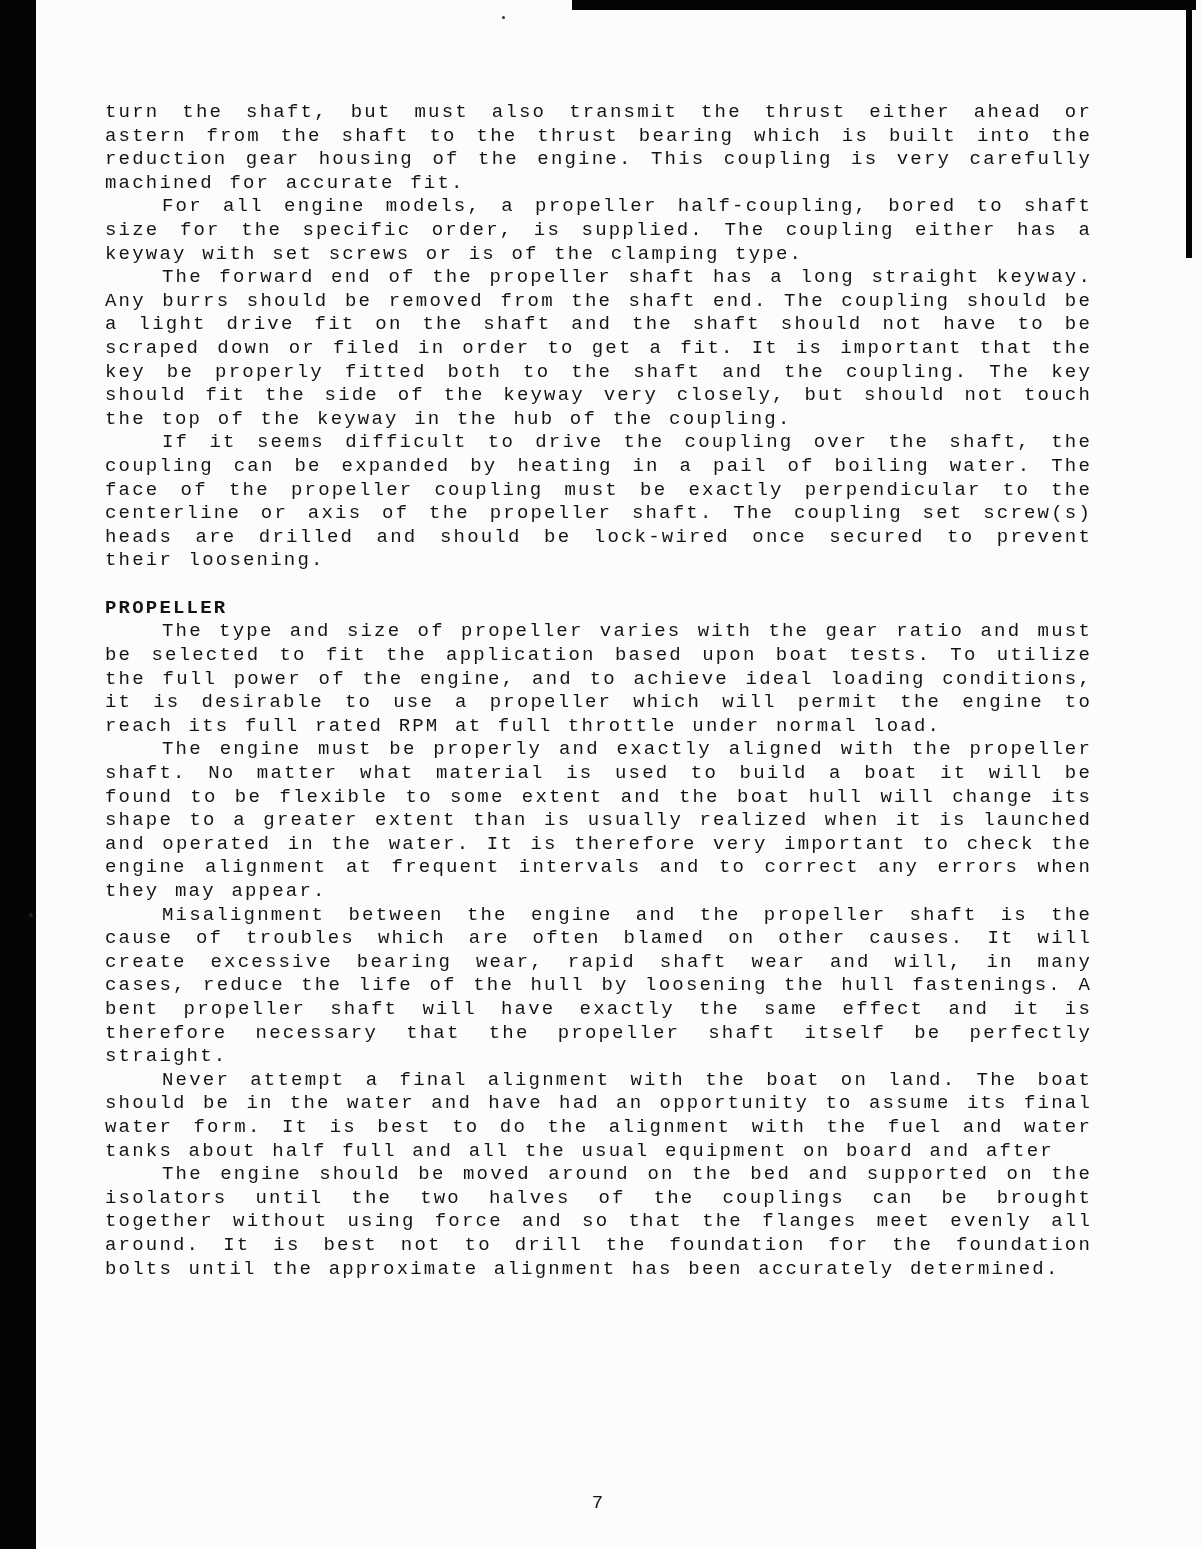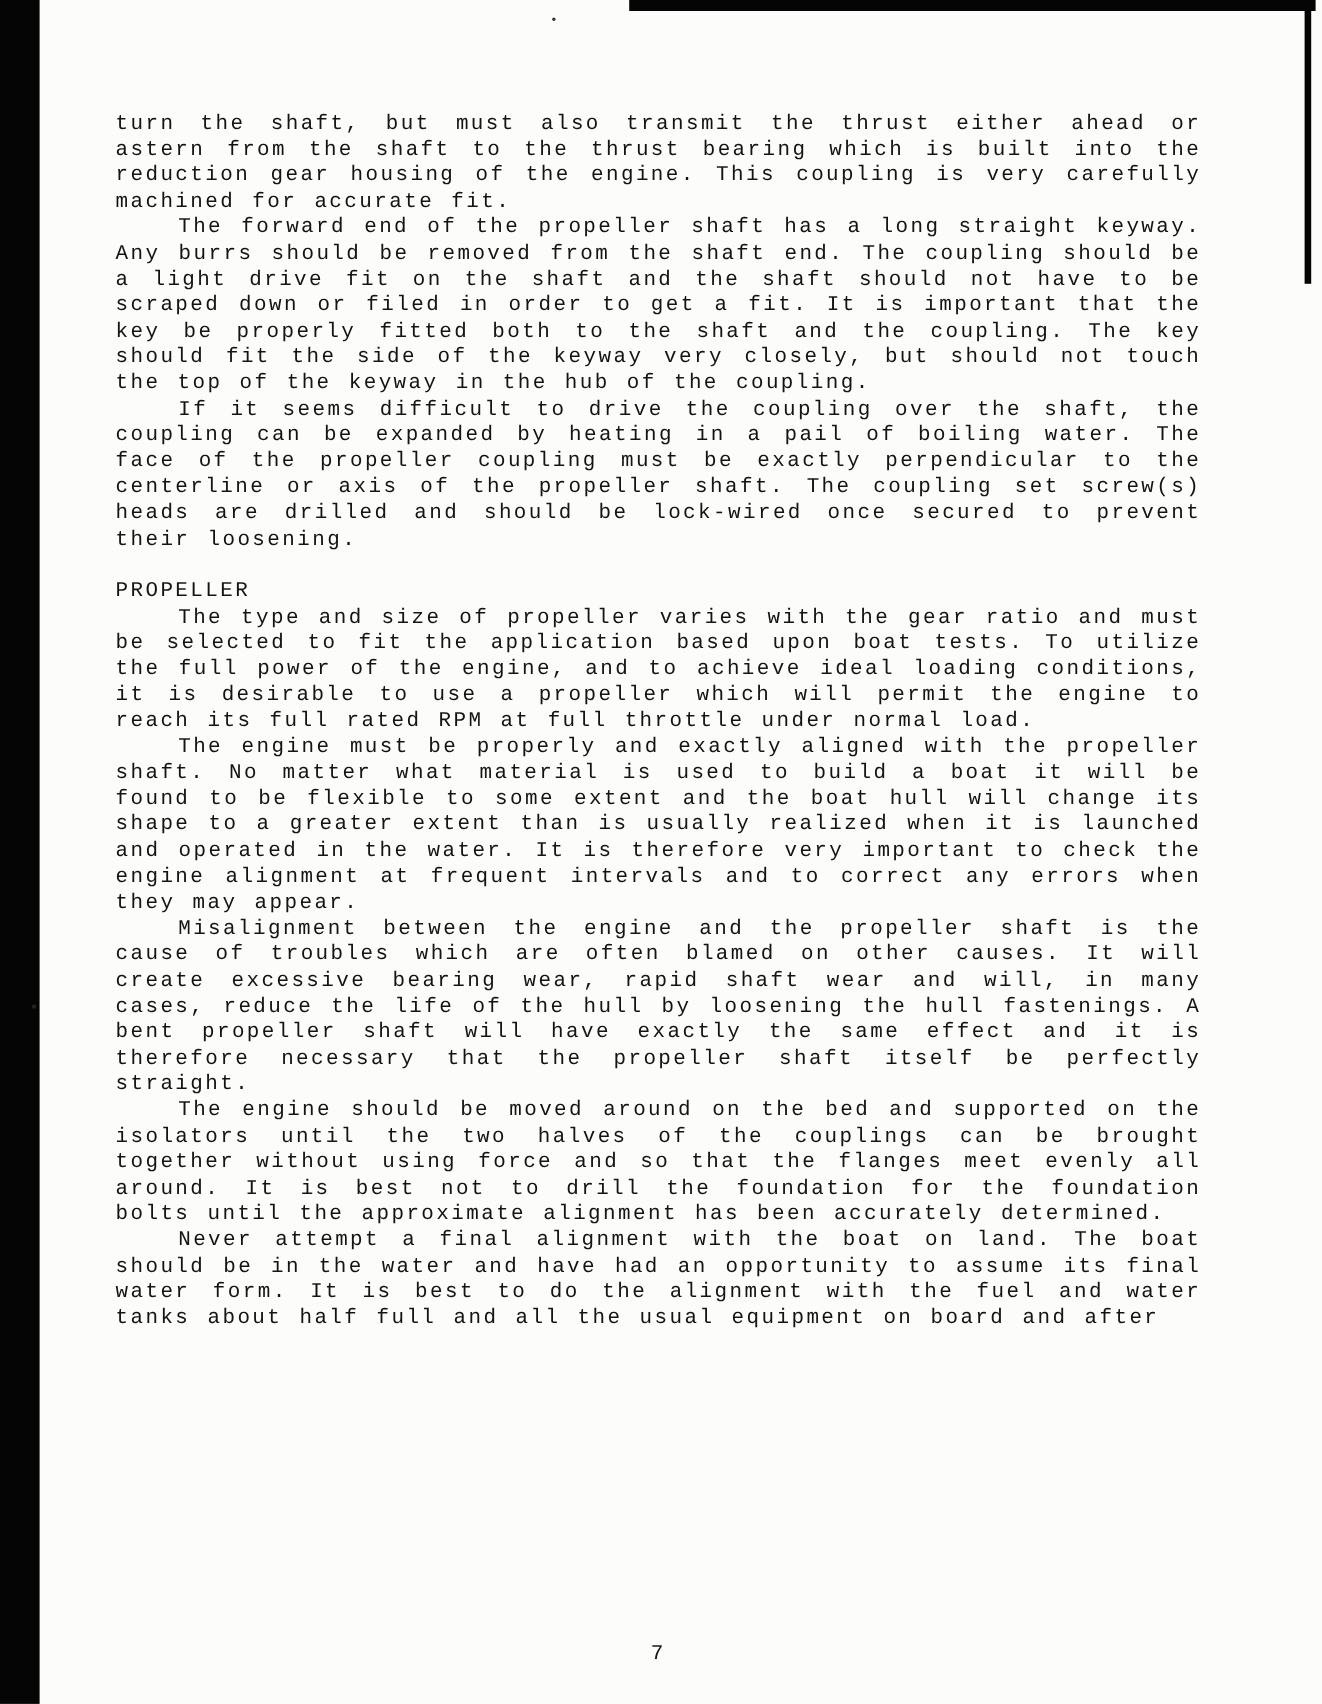--- a/index.html
+++ b/index.html
@@ -47,21 +47,21 @@
     letter-spacing: 2.2px;
     word-spacing: 2px;
     text-align: justify;
     text-indent: 57px;
   }
   .para.no-indent { text-indent: 0; }
   .heading {
     font-size: 19px;
     line-height: 23.6px;
     letter-spacing: 2.2px;
-    font-weight: normal;
+    font-weight: bold;
     margin-top: 24px;
     text-align: left;
   }
   .page-number {
     position: absolute;
     left: 105px; top: 1492px;
     width: 987px;
     text-align: center;
     font-size: 19px;
     letter-spacing: 2.2px;
@@ -73,31 +73,32 @@
 <div class="edge-left"></div>
 <div class="edge-top"></div>
 <div class="edge-right"></div>
 <div class="speck-1"></div>
 <div class="speck-2"></div>
 
 <main class="content">
 
   <section>
     <p class="para no-indent">turn the shaft, but must also transmit the thrust either ahead or astern from the shaft to the thrust bearing which is built into the reduction gear housing of the engine.  This coupling is very carefully machined for accurate fit.</p>
+    <p class="para">For all engine models, a propeller half-coupling, bored to shaft size for the specific order, is supplied.  The coupling either has a keyway with set screws or is of the clamping type.</p>
     <p class="para">The forward end of the propeller shaft has a long straight keyway.  Any burrs should be removed from the shaft end.  The coupling should be a light drive fit on the shaft and the shaft should not have to be scraped down or filed in order to get a fit.  It is important that the key be properly fitted both to the shaft and the coupling.  The key should fit the side of the keyway very closely, but should not touch the top of the keyway in the hub of the coupling.</p>
     <p class="para">If it seems difficult to drive the coupling over the shaft, the coupling can be expanded by heating in a pail of boiling water.  The face of the propeller coupling must be exactly perpendicular to the centerline or axis of the propeller shaft.  The coupling set screw(s) heads are drilled and should be lock-wired once secured to prevent their loosening.</p>
   </section>
 
   <section>
     <h2 class="heading">PROPELLER</h2>
     <p class="para">The type and size of propeller varies with the gear ratio and must be selected to fit the application based upon boat tests.  To utilize the full power of the engine, and to achieve ideal loading conditions, it is desirable to use a propeller which will permit the engine to reach its full rated RPM at full throttle under normal load.</p>
   </section>
 
   <section>
     <p class="para">The engine must be properly and exactly aligned with the propeller shaft.  No matter what material is used to build a boat it will be found to be flexible to some extent and the boat hull will change its shape to a greater extent than is usually realized when it is launched and operated in the water.  It is therefore very important to check the engine alignment at frequent intervals and to correct any errors when they may appear.</p>
     <p class="para">Misalignment between the engine and the propeller shaft is the cause of troubles which are often blamed on other causes.  It will create excessive bearing wear, rapid shaft wear and will, in many cases, reduce the life of the hull by loosening the hull fastenings.  A bent propeller shaft will have exactly the same effect and it is therefore necessary that the propeller shaft itself be perfectly straight.</p>
+    <p class="para">Never attempt a final alignment with the boat on land.  The boat should be in the water and have had an opportunity to assume its final water form.  It is best to do the alignment with the fuel and water tanks about half full and all the usual equipment on board and after</p>
     <p class="para">The engine should be moved around on the bed and supported on the isolators until the two halves of the couplings can be brought together without using force and so that the flanges meet evenly all around.  It is best not to drill the foundation for the foundation bolts until the approximate alignment has been accurately determined.</p>
-    <p class="para">Never attempt a final alignment with the boat on land.  The boat should be in the water and have had an opportunity to assume its final water form.  It is best to do the alignment with the fuel and water tanks about half full and all the usual equipment on board and after</p>
   </section>
 
 </main>
 
 <div class="page-number">7</div>
 
 </body></html>

